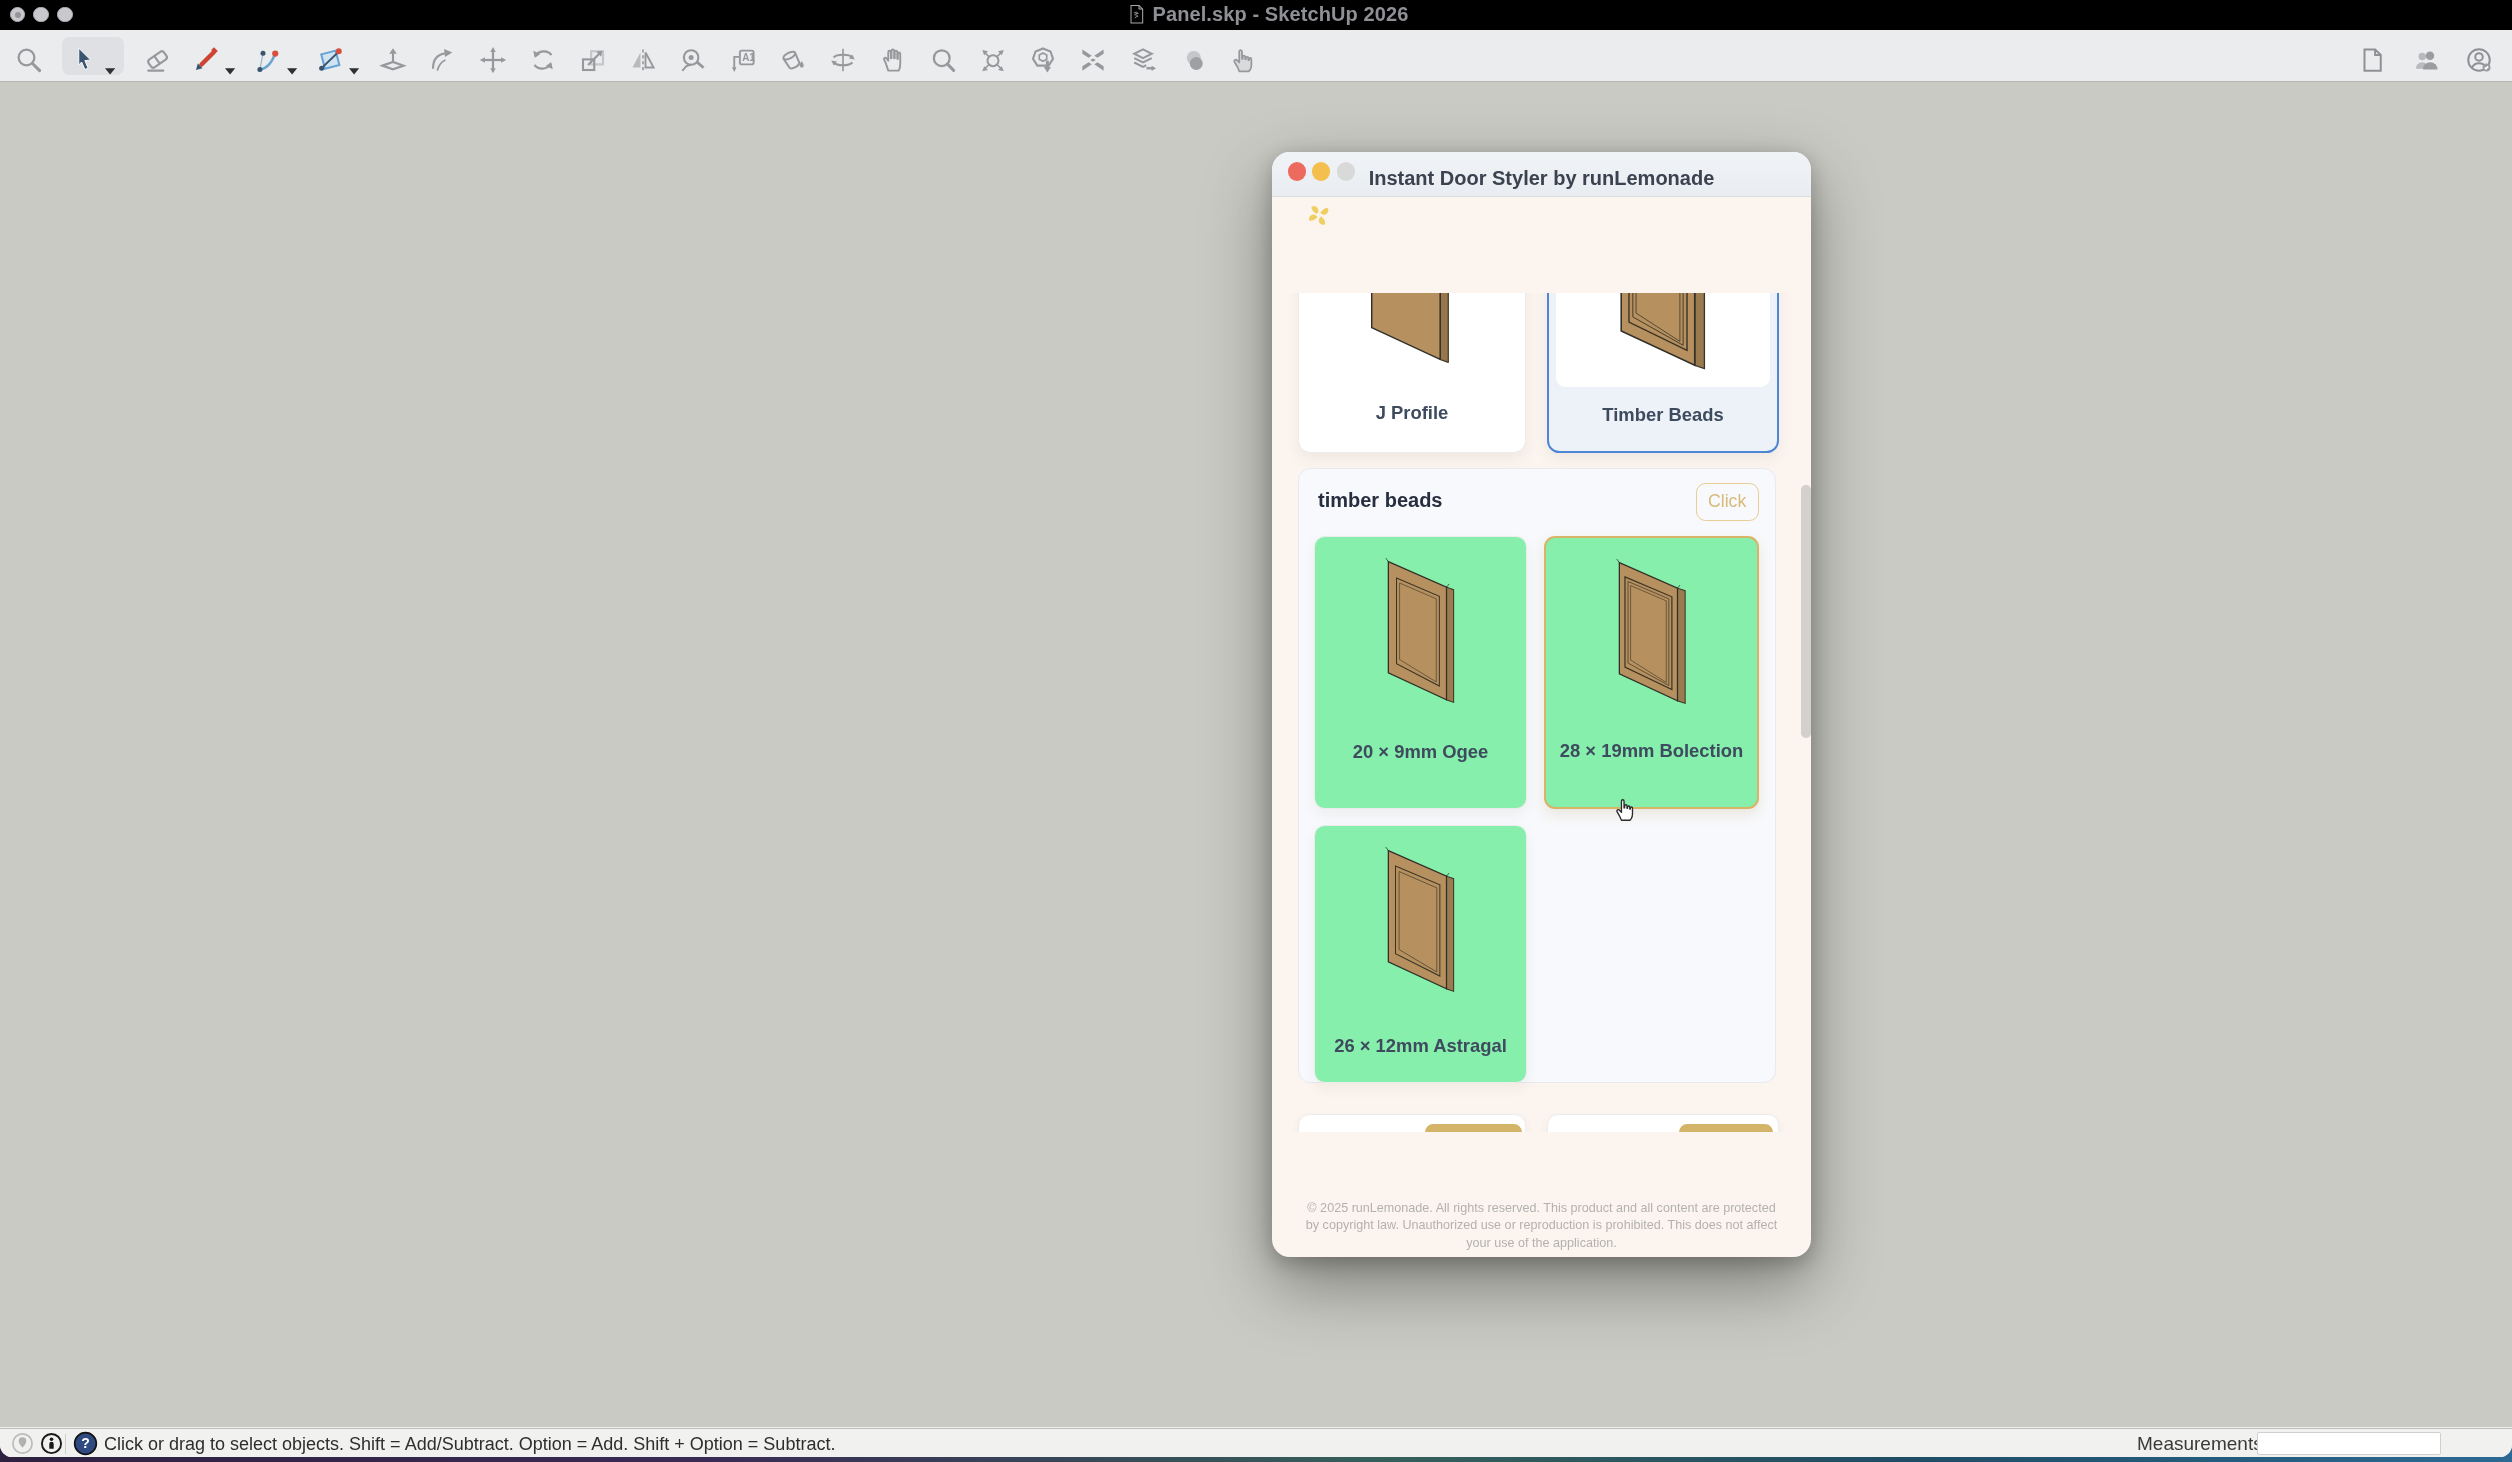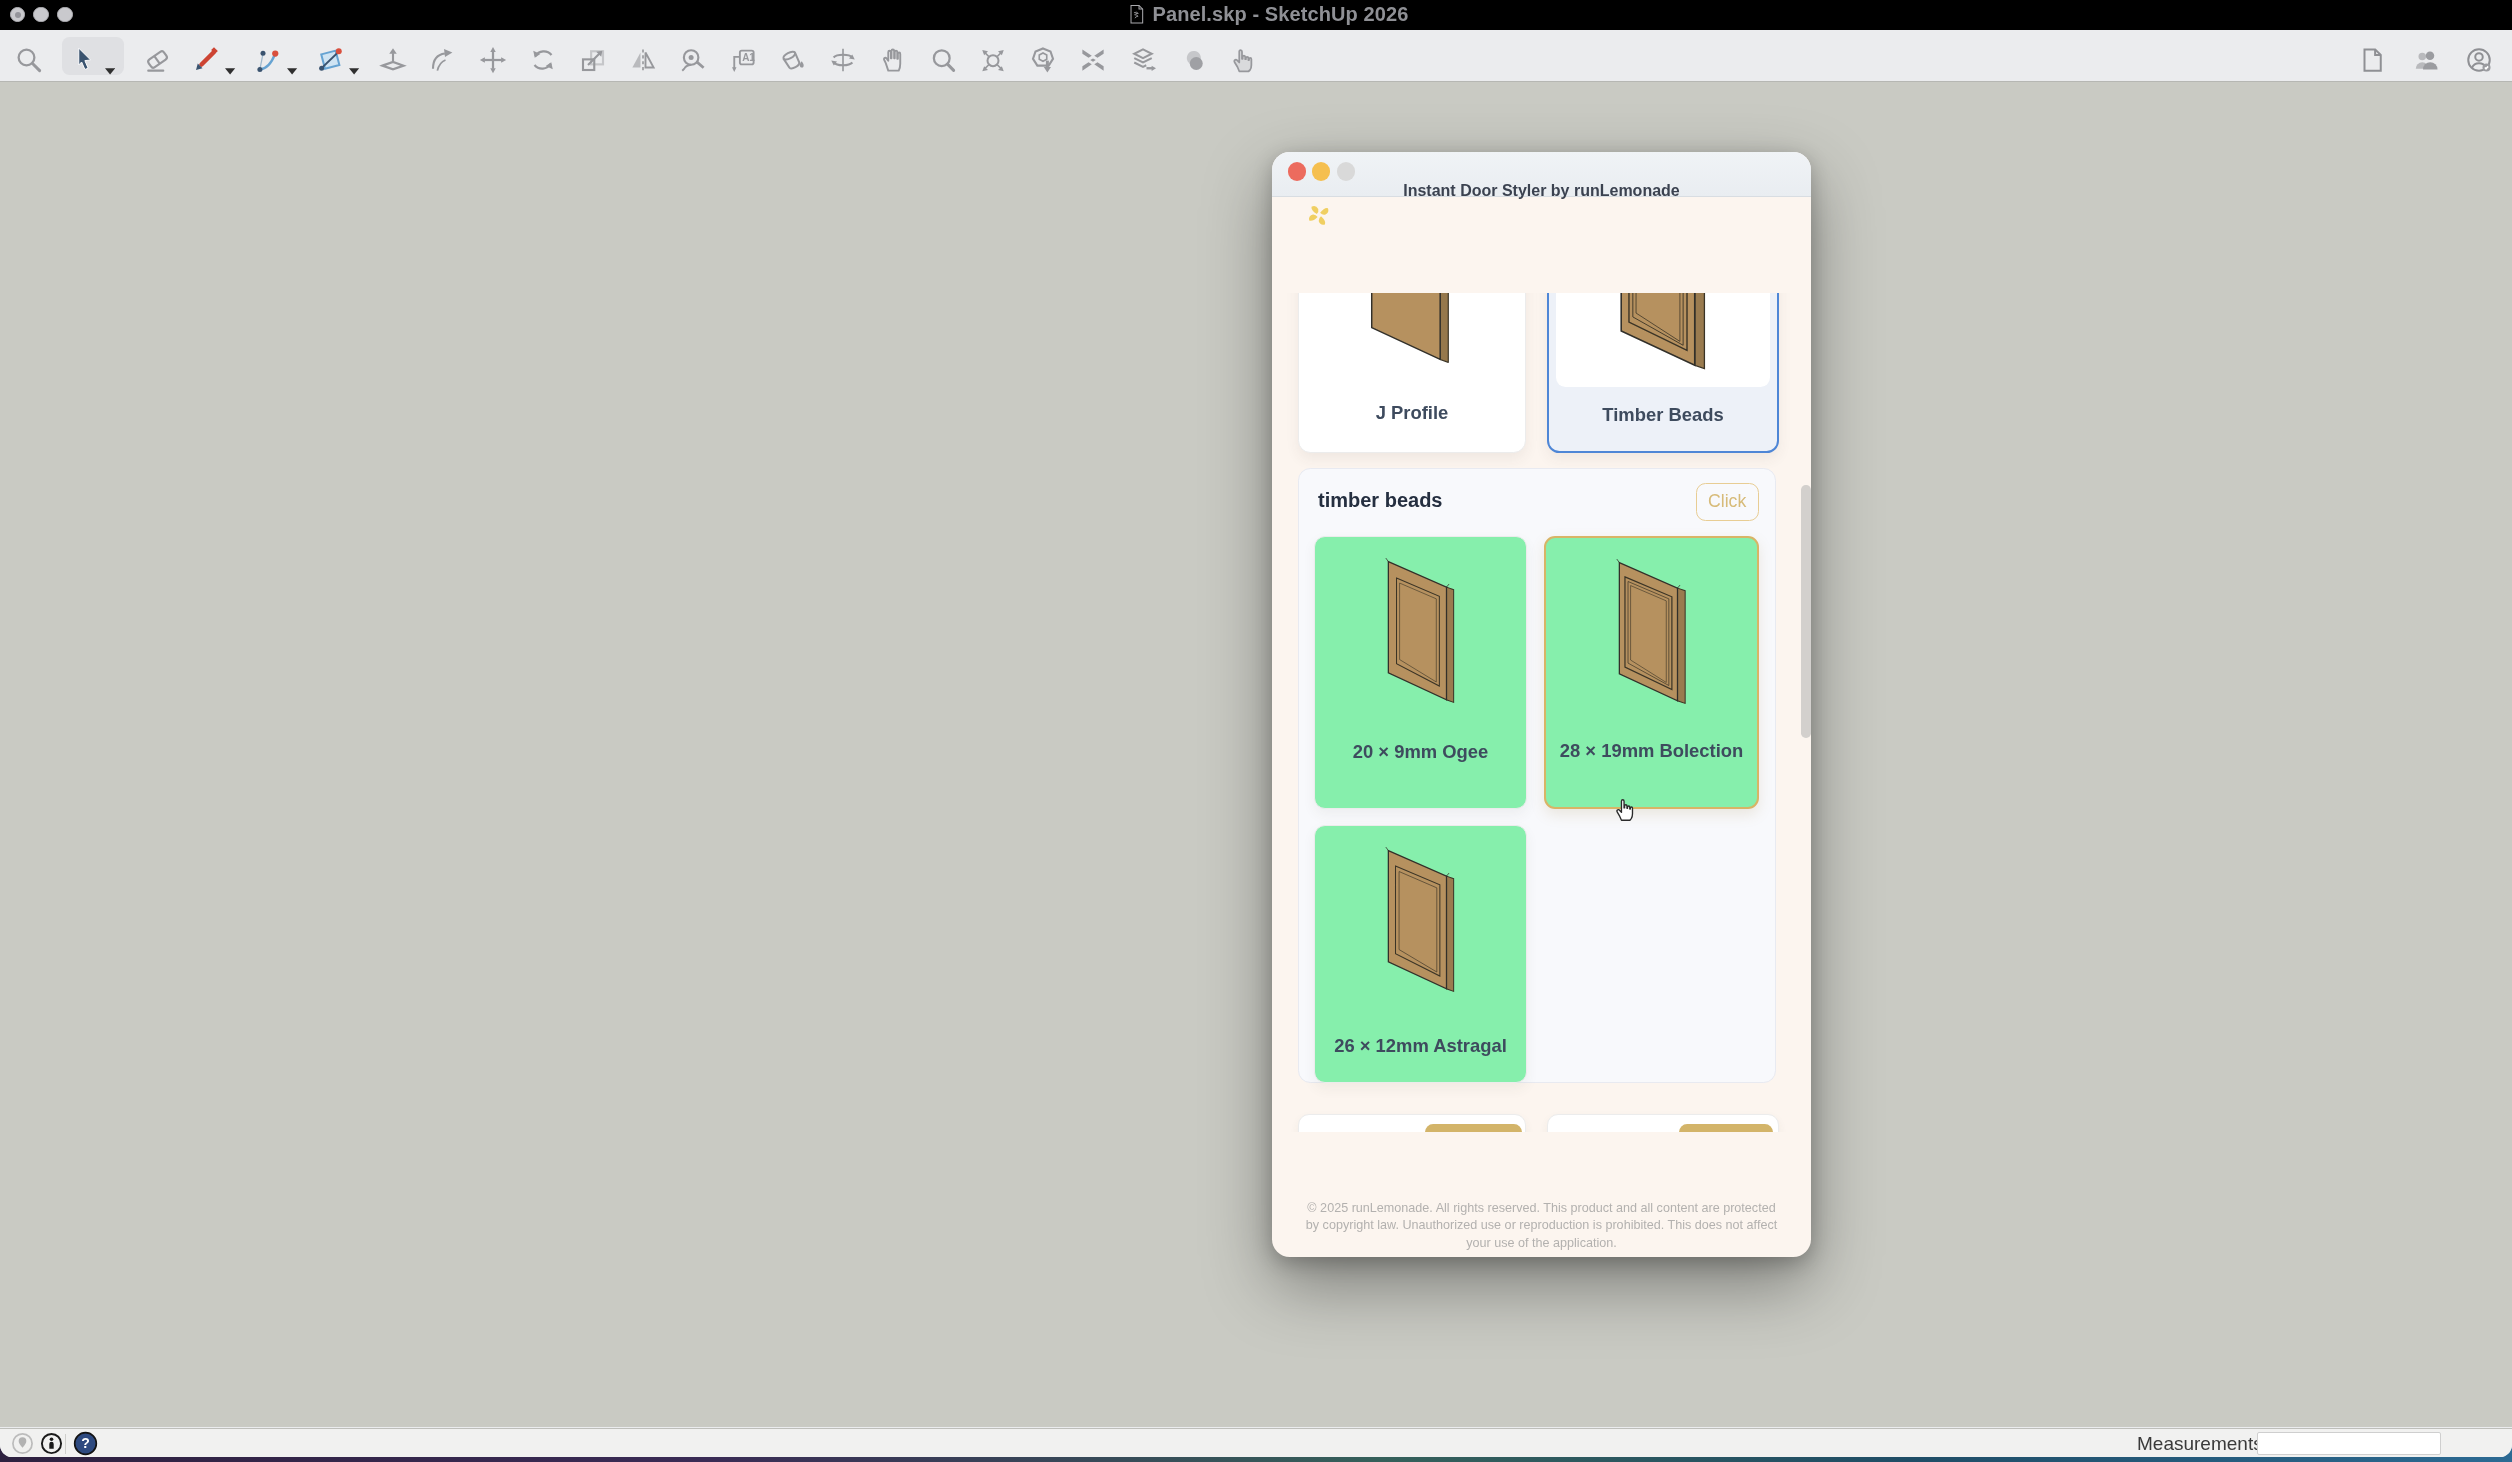--- a/index.html
+++ b/index.html
@@ -34,22 +34,22 @@
   .viewport { position:absolute; left:0; top:82px; width:2512px; height:1345px; background:#c9cac3; }
   .viewport svg { position:absolute; left:0; top:0; }
 
   
   .dialog { position:absolute; left:1272px; top:152px; width:539px; height:1105px;
     border-radius:17.7px; background:#fcf5ef; overflow:hidden;
     box-shadow:0 27px 68px rgba(0,0,0,.38), 0 5.5px 20.4px rgba(0,0,0,.22); }
   .dlg-titlebar { position:absolute; left:0; top:0; width:100%; height:45px;
     background:linear-gradient(#f0f3f6,#e9edf1); border-bottom:0.7px solid #d8dde2; }
   .dlg-tl { position:absolute; top:10.2px; width:18.4px; height:18.4px; border-radius:50%; }
-  .dlg-title { position:absolute; left:0; top:16px; width:100%; height:45px; display:flex;
-    align-items:center; justify-content:center; font-size:16px; font-weight:bold; color:#3b4250; }
+  .dlg-title { position:absolute; left:0; top:4px; width:100%; height:45px; display:flex;
+    align-items:center; justify-content:center; font-size:20px; font-weight:bold; color:#3b4250; }
   .dlg-logo { position:absolute; left:34px; top:50px; width:26px; height:26px; }
 
   .scrollview { position:absolute; left:0; top:141px; width:539px; height:839px; overflow:hidden; }
 
   .cat-card { position:absolute; top:-87px; height:247px; background:#ffffff;
     border:0.7px solid #ececec; border-radius:12.3px; box-shadow:0 5.5px 13.6px rgba(70,60,50,.07); }
   .cat-card.selected { background:#edf1f8; border:2px solid #4e86d6; }
   .cat-label { position:absolute; left:0; width:100%; text-align:center;
     font-size:18.4px; font-weight:bold; color:#3e4b5e; }
   .cat-inner { position:absolute; left:6.8px; right:6.8px; top:6.8px; height:172px;
@@ -485,18 +485,19 @@
     <span class="sb-icon" style="left:40px"><svg viewBox="0 0 24 24" width="23" height="23">
           <circle cx="12" cy="12" r="10" fill="none" stroke="#1a1a1a" stroke-width="2"></circle>
           <circle cx="12" cy="7.6" r="1.9" fill="#1a1a1a"></circle>
           <path d="M12,10.3 q2.3,0 2.3,2.3 V17.6 h-4.6 V12.6 q0,-2.3 2.3,-2.3" fill="#1a1a1a"></path>
         </svg></span>
     <div class="sb-divider"></div>
     <span class="sb-icon" style="left:73px;top:2px"><svg viewBox="0 0 24 24" width="25" height="25">
           <circle cx="12" cy="12" r="10.4" fill="#2e4a80" stroke="#141414" stroke-width="1.6"></circle>
           <text x="12" y="16.8" text-anchor="middle" font-size="13.5" font-weight="bold" fill="#ffffff" font-family="Liberation Sans, sans-serif">?</text>
         </svg></span>
+    <span class="sb-msg">Click or drag to select objects. Shift = Add/Subtract. Option = Add. Shift + Option = Subtract.</span>
     <span class="meas-label">Measurements</span>
     <input class="meas-input" value="" style="">
   </div>
 
 </div>
 
 
 </body></html>

